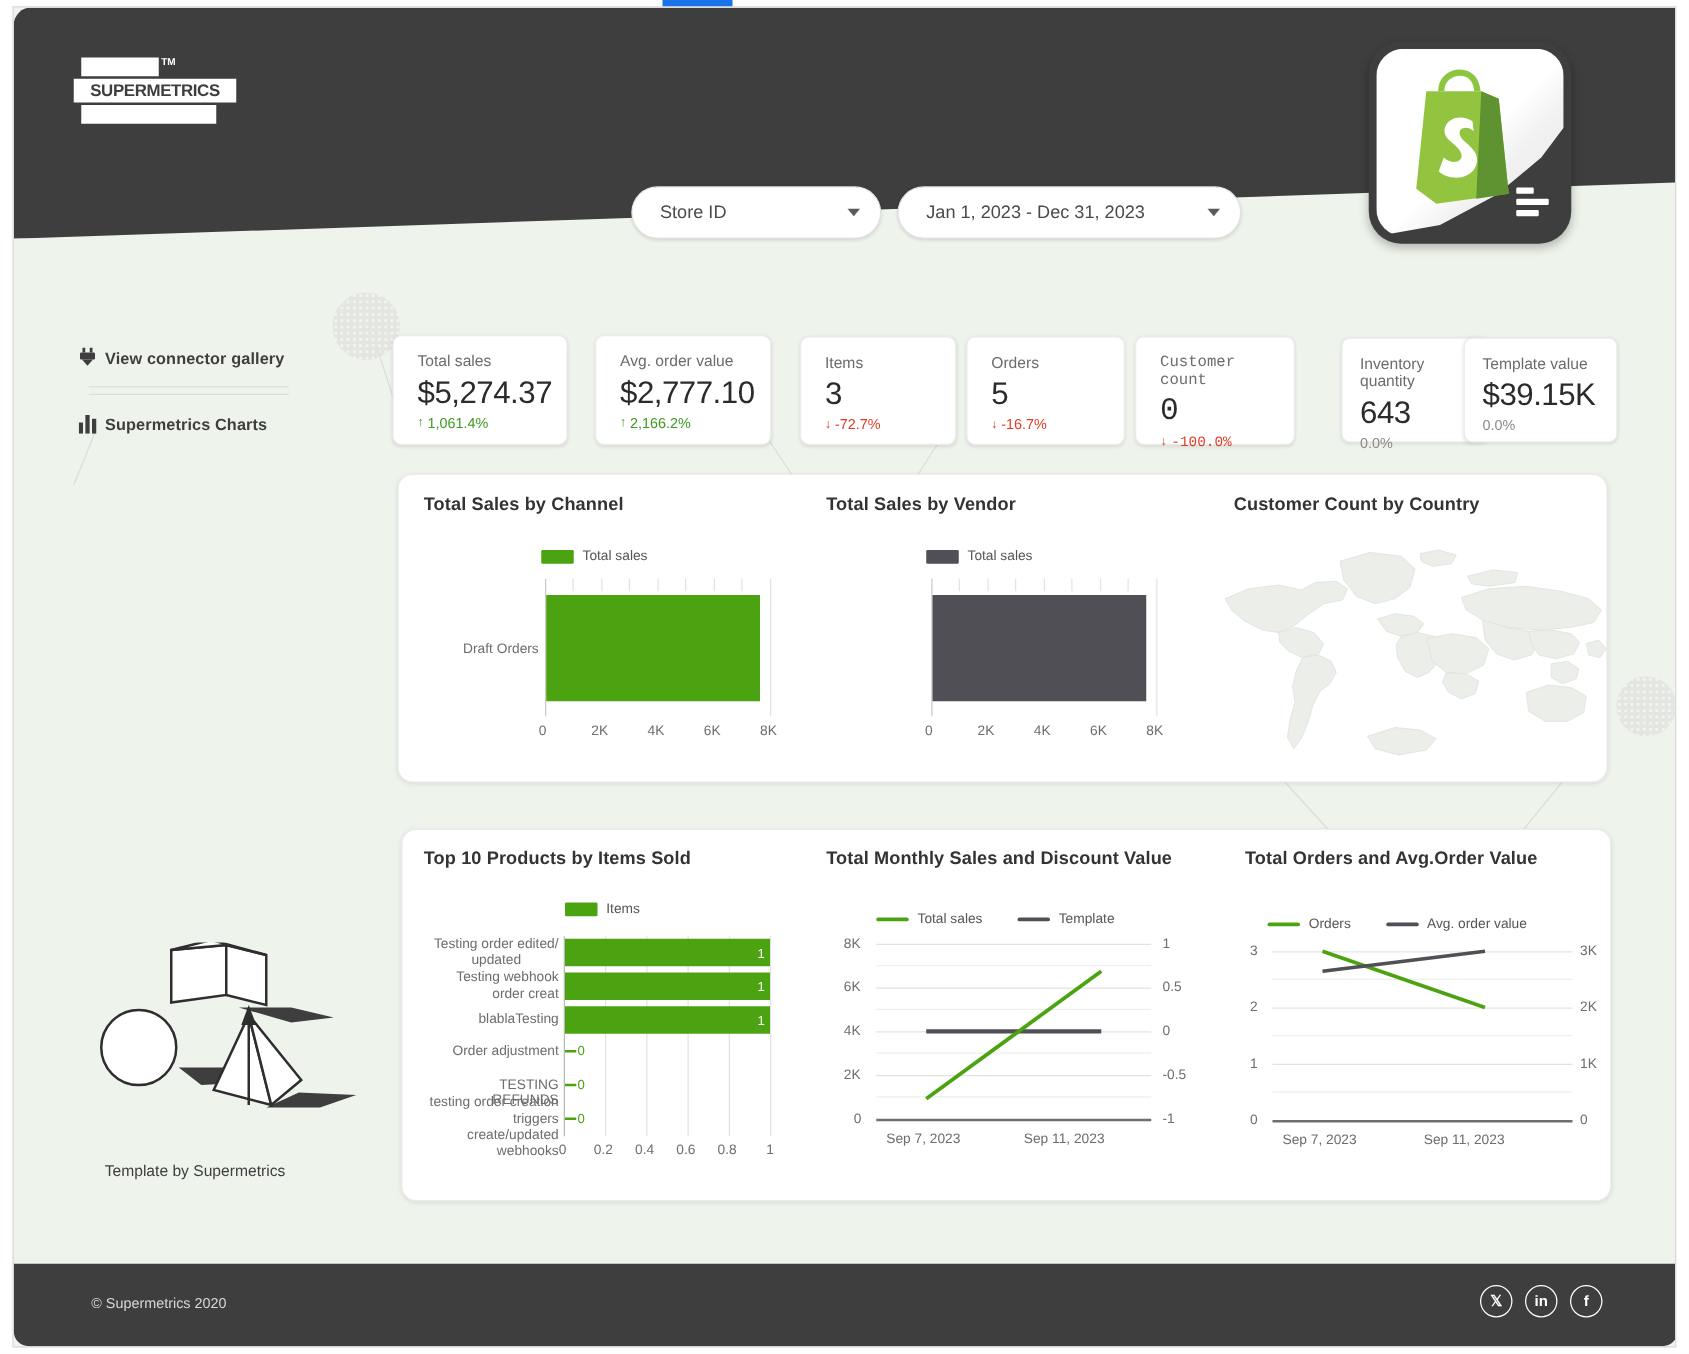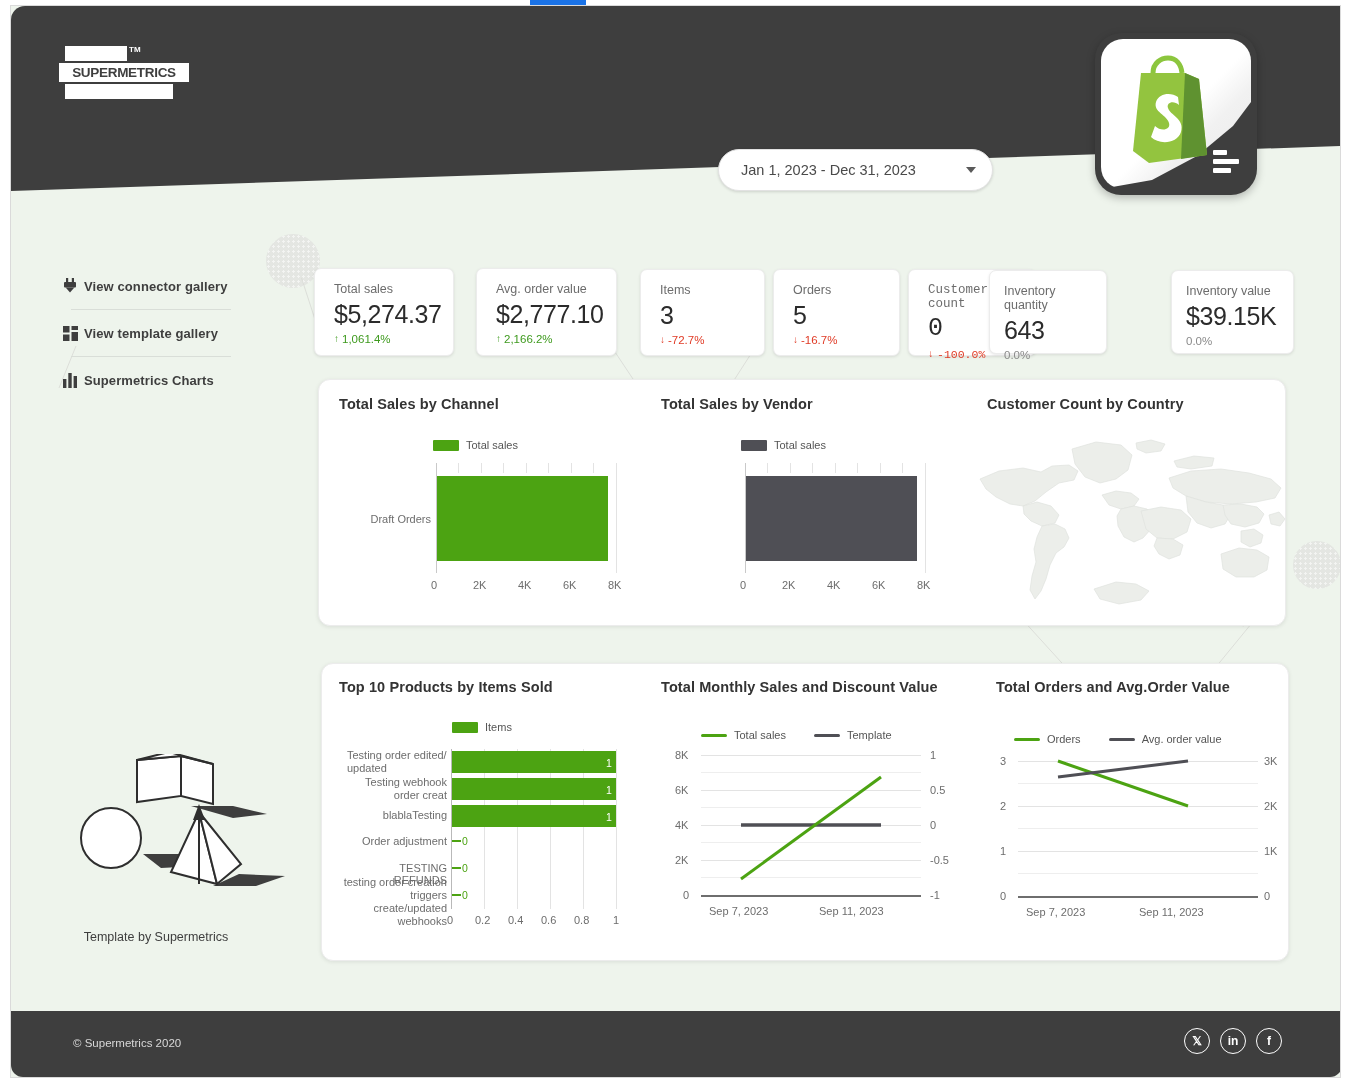--- a/index.html
+++ b/index.html
@@ -190,50 +190,43 @@
                  L30 82 C38 90, 56 89, 60 77 C64 64, 49 60, 47 53 C45 47, 53 45, 58 50 Z" fill="#ffffff"></path>
       </svg>
       <div class="marks">
         <i></i>
           <i></i>
           <i></i>
       </div>
     </div>
 
     <div class="filters">
+      <div class="pill" id="pill-store">
+        <span class="lbl">Store ID</span>
+        <span class="caret"></span>
+      </div>
       <div class="pill" id="pill-date">
         <span class="lbl">Jan 1, 2023 - Dec 31, 2023</span>
         <span class="caret"></span>
       </div>
     </div>
 
     <div class="rail">
       <div class="rail-item">
         <span class="ic">
           <svg width="14" height="16" viewBox="0 0 14 16">
             <rect x="3" y="0" width="2.2" height="4" fill="#3e3e3e"></rect>
             <rect x="8.8" y="0" width="2.2" height="4" fill="#3e3e3e"></rect>
             <rect x="1" y="4" width="12" height="5.5" rx="1" fill="#3e3e3e"></rect>
             <path d="M2.6 9.5 L11.4 9.5 L7 14.5 Z" fill="#3e3e3e"></path>
           </svg>
         </span>
         <span class="txt">View connector gallery</span>
       </div>
       <div class="rail-sep"></div>
-      <div class="rail-item">
-        <span class="ic">
-          <svg width="15" height="15" viewBox="0 0 15 15">
-            <rect x="0" y="0" width="6.5" height="6.5" fill="#3e3e3e"></rect>
-            <rect x="8.5" y="0" width="6.5" height="4" fill="#3e3e3e"></rect>
-            <rect x="0" y="8.5" width="6.5" height="6.5" fill="#3e3e3e"></rect>
-            <rect x="8.5" y="6" width="6.5" height="9" fill="#3e3e3e"></rect>
-          </svg>
-        </span>
-        <span class="txt">View template gallery</span>
-      </div>
       <div class="rail-sep"></div>
       <div class="rail-item">
         <span class="ic">
           <svg width="15" height="15" viewBox="0 0 15 15">
             <rect x="0" y="6" width="3.4" height="9" fill="#3e3e3e"></rect>
             <rect x="5.3" y="0" width="3.4" height="15" fill="#3e3e3e"></rect>
             <rect x="10.6" y="3" width="3.4" height="12" fill="#3e3e3e"></rect>
           </svg>
         </span>
         <span class="txt">Supermetrics Charts</span>
@@ -295,29 +288,29 @@
       </div>
     </div>
     <div class="kpi" style="left:897px; top:263px; width:128px; height:87px;font-family:Liberation Mono, monospace;">
       <div class="k-label">Customer count</div>
       <div class="k-value">0</div>
       <div class="k-delta down">
         <span class="arrow">↓</span>
         <span>-100.0%</span>
       </div>
     </div>
-    <div class="kpi" style="left:978px; top:264px; width:118px; height:84px; padding-left:14px;">
+    <div class="kpi" style="left:1062px; top:264px; width:118px; height:84px; padding-left:14px;">
       <div class="k-label">Inventory quantity</div>
       <div class="k-value">643</div>
       <div class="k-delta flat">
         <span>0.0%</span>
       </div>
     </div>
     <div class="kpi" style="left:1160px; top:264px; width:123px; height:84px; padding-left:14px;">
-      <div class="k-label">Inventory value</div>
+      <div class="k-label">Template value</div>
       <div class="k-value">$39.15K</div>
       <div class="k-delta flat">
         <span>0.0%</span>
       </div>
     </div>
 
     <div class="panel" style="left:307px; top:373px; width:968px; height:247px;"></div>
 
     <div class="panel-title" style="left:328px; top:390px;">Total Sales by Channel</div>
     <div class="panel-title" style="left:650px; top:390px;">Total Sales by Vendor</div>
@@ -418,21 +411,21 @@
       <div class="barlbl" style="left:267px; top:73px; color:#ffffff;">1</div>
       <div class="bar" style="left:113px; top:94px; width:164px; height:22px; background:#4ca312;"></div>
       <div class="barlbl" style="left:267px; top:100px; color:#ffffff;">1</div>
       <div class="bar" style="left:113px; top:129px; width:9px; height:2px; background:#4ca312;"></div>
       <div class="barlbl" style="left:123px; top:124px; color:#4ca312;">0</div>
       <div class="bar" style="left:113px; top:156px; width:9px; height:2px; background:#4ca312;"></div>
       <div class="barlbl" style="left:123px; top:151px; color:#4ca312;">0</div>
       <div class="bar" style="left:113px; top:183px; width:9px; height:2px; background:#4ca312;"></div>
       <div class="barlbl" style="left:123px; top:178px; color:#4ca312;">0</div>
 
-      <div class="axislbl" style="left:8px; top:38px; width:100px; text-align:left; line-height:13px;">Testing order edited/ updated</div>
+      <div class="axislbl" style="left:8px; top:38px; width:100px; text-align:center; line-height:13px;">Testing order edited/ updated</div>
       <div class="axislbl" style="left:8px; top:65px; width:100px; text-align:right; line-height:13px;">Testing webhook order creat</div>
       <div class="axislbl" style="left:8px; top:98px; width:100px; text-align:right;">blablaTesting</div>
       <div class="axislbl" style="left:8px; top:124px; width:100px; text-align:right;">Order adjustment</div>
       <div class="axislbl" style="left:8px; top:151px; width:100px; text-align:right;">TESTING REFUNDS</div>
       <div class="axislbl" style="left:0px; top:165px; width:108px; text-align:right; line-height:13px;">testing order creation triggers create/updated webhooks</div>
 
       <div class="axislbl" style="left:108px; top:203px;">0</div>
       <div class="axislbl" style="left:136px; top:203px;">0.2</div>
       <div class="axislbl" style="left:169px; top:203px;">0.4</div>
       <div class="axislbl" style="left:202px; top:203px;">0.6</div>

